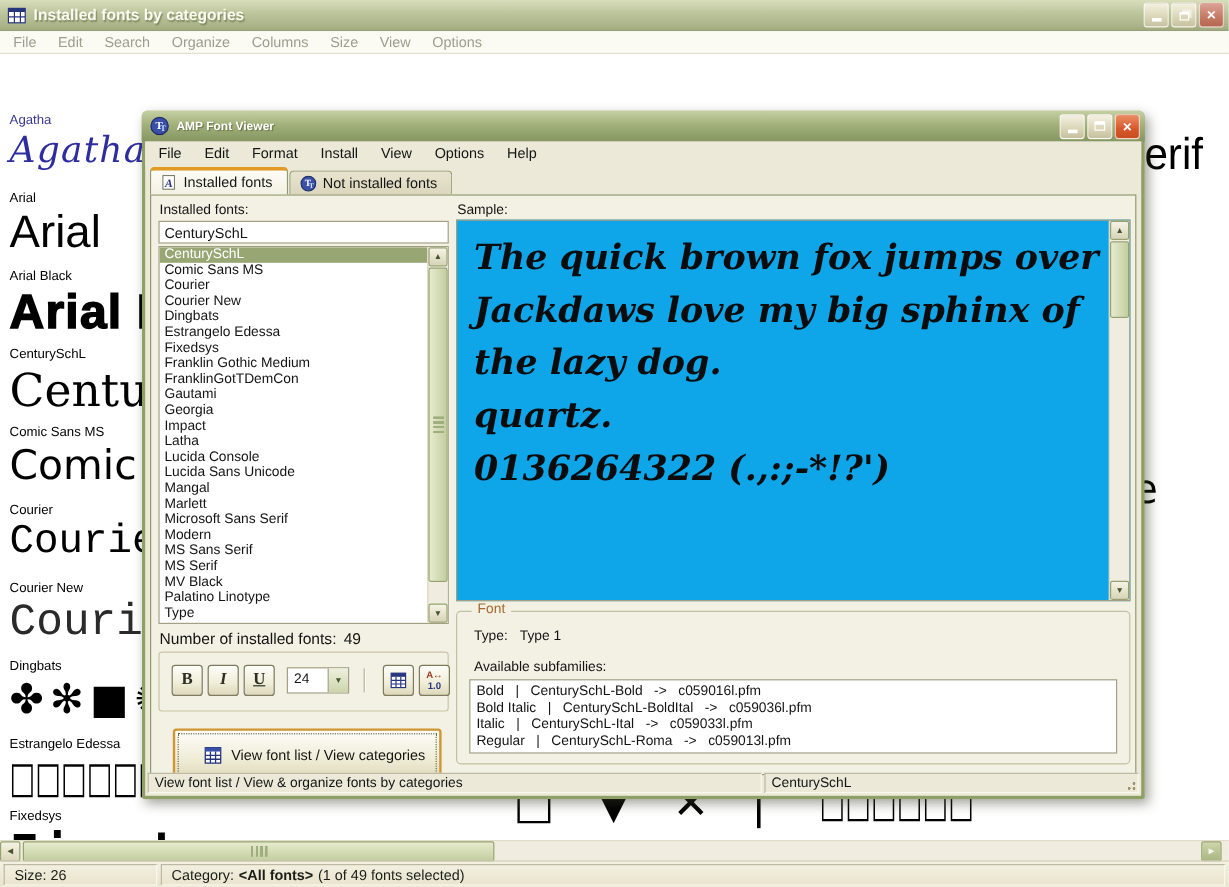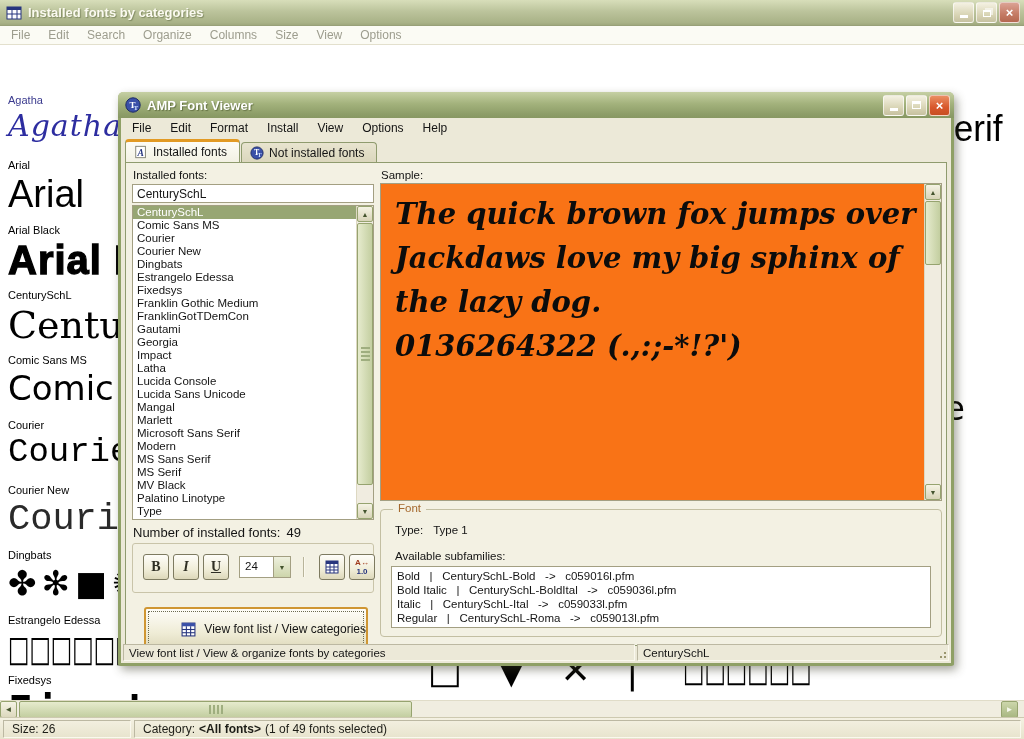--- a/index.html
+++ b/index.html
@@ -71,21 +71,21 @@
   .sb-size { width:128px; }
   .sb-cat { flex:1; margin-left:3px; gap:4px; }
 
   
   .dialog { position:absolute; left:118px; top:92px; width:836px; height:574px;
     background:#ece9d8; border:3px solid #8fa066; border-top:none; border-radius:6px 6px 3px 3px;
     box-shadow:3px 4px 10px rgba(60,60,40,.45); }
   .dlg-titlebar { position:absolute; left:-3px; right:-3px; top:0; height:26px; border-radius:5px 5px 0 0;
     background:linear-gradient(180deg,#c6d0a4 0%,#a3b27c 45%,#8d9d68 85%,#879762 100%);
     display:flex; align-items:center; padding:0 4px 0 7px; }
-  .dlg-title { color:#fff; font-weight:bold; font-size:13px; margin-left:6px; text-shadow:1px 1px 1px rgba(80,92,50,.7); flex:1; }
+  .dlg-title { color:#fff; font-weight:bold; font-size:10px; margin-left:6px; text-shadow:1px 1px 1px rgba(80,92,50,.7); flex:1; }
   .dlg-menubar { position:absolute; left:0; right:0; top:26px; height:20px; background:#ece9d8; display:flex; align-items:center; padding-left:2px; }
   .dlg-menubar .mi { font-size:12px; color:#141414; padding:2px 10px 2px 9px; }
 
   .dlg-tabs { position:absolute; left:4px; top:48px; height:22px; display:flex; align-items:flex-end; gap:1px; }
   .tab { display:flex; align-items:center; gap:5px; font-size:12px; color:#141414; padding:3px 12px 3px 8px;
     border:1px solid #8f9b6e; border-bottom:none; border-radius:4px 4px 0 0; background:linear-gradient(180deg,#e8e4cf,#dbd7bd); height:20px; }
   .tab.active { background:linear-gradient(180deg,#fdfcf6,#f3f1e3); border-top:3px solid #e29a24; height:23px; position:relative; z-index:2; }
 
   .dlg-page { position:absolute; left:4px; right:4px; top:70px; height:484px;
     background:#f3f1e3; border:1px solid #8f9b6e; }
@@ -122,24 +122,24 @@
   .combo-val { flex:1; font-size:11.5px; color:#141414; padding:3px 0 0 5px; }
   .combo-btn { width:17px; height:20px; border-left:1px solid #a39f82; background:linear-gradient(180deg,#eef0de,#cdd5ab);
     display:flex; align-items:center; justify-content:center; font-size:7px; color:#44542e; }
   .fmt-sep { position:absolute; left:170px; top:13px; width:1px; height:20px; background:#b8b49a; box-shadow:1px 0 0 #fbf9ee; }
   .btn-grid { left:186px; top:10px; }
   .btn-a10 { left:216px; top:10px; flex-direction:column; line-height:7px; }
   .a10-top { font:bold 8px "Liberation Sans", sans-serif; color:#a03c1e; }
   .a10-bot { font:bold 8px "Liberation Sans", sans-serif; color:#27357e; }
 
   .view-btn { position:absolute; left:18px; top:444px; width:224px; height:44px; border:2px solid #cf9633; border-radius:3px;
-    background:linear-gradient(180deg,#fefdf9,#efecd6 60%,#ddd8ba); display:flex; align-items:center; justify-content:flex-end; gap:8px;
+    background:linear-gradient(180deg,#fefdf9,#efecd6 60%,#ddd8ba); display:flex; align-items:center; justify-content:center; gap:8px;
     font-size:12px; color:#141414; outline:1px dotted #6b6b50; outline-offset:-5px;padding-left:12px; }
 
-  .sample-box { position:absolute; left:254px; top:20px; width:562px; height:318px; background:#f97316; border:1px solid #a39f82; }
+  .sample-box { position:absolute; left:254px; top:20px; width:562px; height:318px; background:#0ea5e9; border:1px solid #a39f82; }
   .sample-text { position:absolute; left:0; top:0; right:17px; bottom:0; padding:8px 0 0 14px; overflow:hidden; }
   .sline { font:bold italic 29px "DejaVu Serif", serif; color:#0c0c0c; line-height:44px; white-space:nowrap; }
 
   .groupbox { position:absolute; left:254px; top:346px; width:562px; height:128px; border:1px solid #c3bfa2; border-radius:4px; }
   .gb-legend { position:absolute; left:12px; top:-8px; background:#f3f1e3; padding:0 5px; font-size:11.5px; color:#a5692e; }
   .type-row { position:absolute; left:14px; top:14px; font-size:11.5px; color:#141414; display:flex; gap:10px; }
   .subfam-lbl { left:14px; top:40px; }
   .subfam-list { position:absolute; left:10px; top:56px; width:540px; height:62px; background:#fff; border:1px solid #a39f82; padding:2px 0; }
   .sub-row { font-size:11.5px; line-height:14px; color:#141414; padding-left:5px; white-space:pre; }
 
@@ -406,20 +406,21 @@
       </svg>
       <span>View font list / View categories</span>
     </div>
 
     <span class="lbl" style="left:255px; top:6px;">Sample:</span>
     <div class="sample-box">
       <div class="sample-text">
           <div class="sline">The quick brown fox jumps over</div>
           <div class="sline">Jackdaws love my big sphinx of</div>
           <div class="sline">the lazy dog.</div>
+          <div class="sline">quartz.</div>
           <div class="sline">0136264322 (.,:;-*!?')</div>
         </div>
       <div class="vscroll">
         <span class="vs-btn vs-up">
             <span>▲</span>
           </span>
         <span class="vs-thumb" style="top:17px; height:64px;"></span>
         <span class="vs-btn vs-down">
             <span>▼</span>
           </span>

